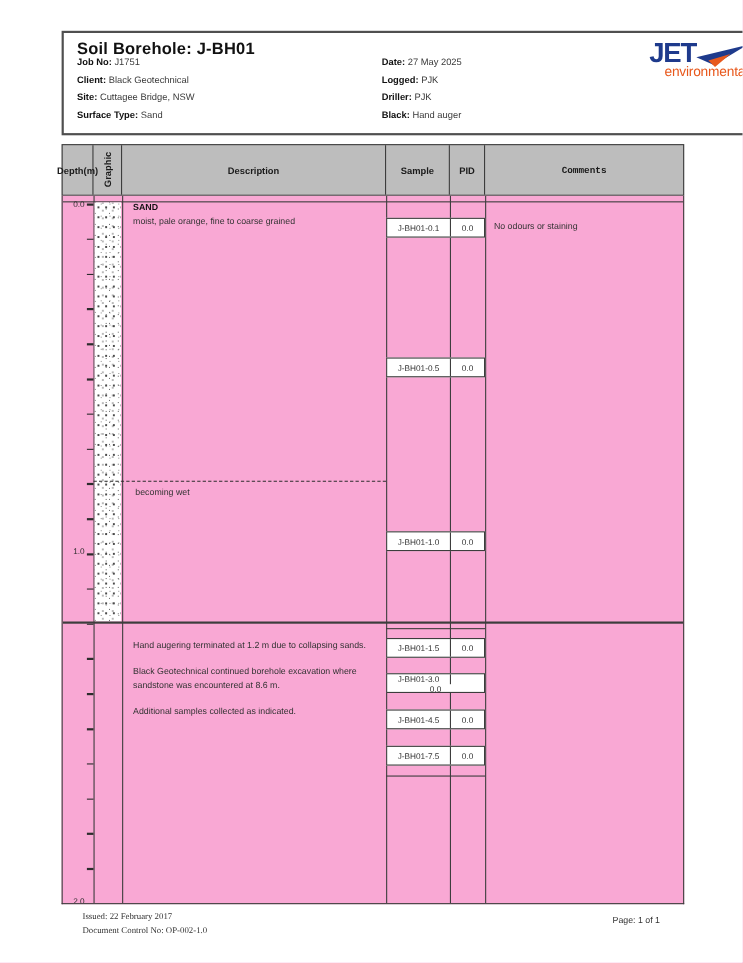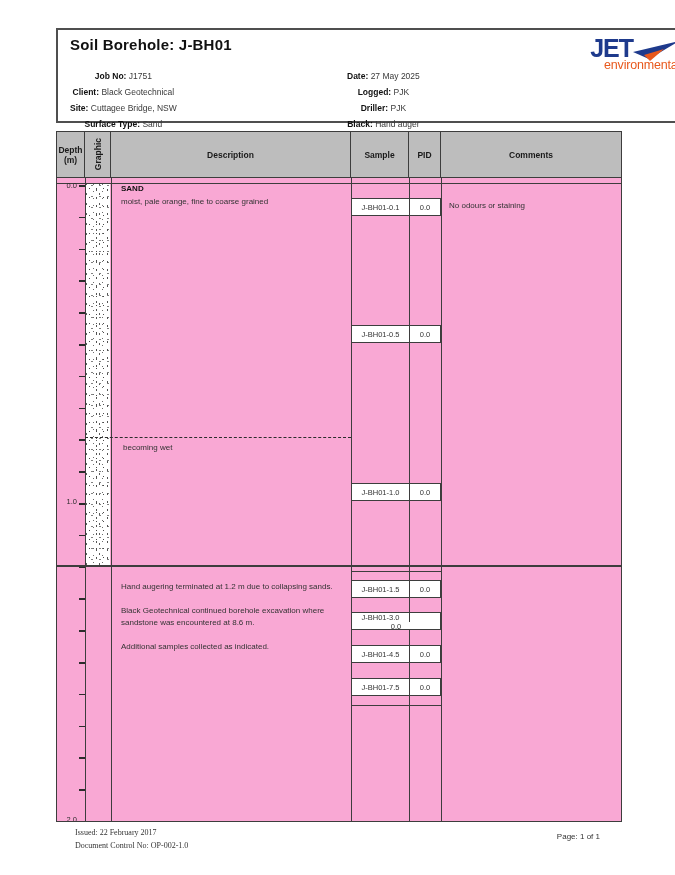--- a/index.html
+++ b/index.html
@@ -13,21 +13,21 @@
 
   
   .hdr-box{
     position:absolute; left:56px; top:28px; width:636px; height:95px;
     border:2px solid #4f4f4f; background:#fff;
   }
   .hdr-title{
     position:absolute; left:12px; top:6px;
     font-size:15px; font-weight:bold; color:#111; letter-spacing:.2px;
   }
-  .fields{ position:absolute; top:38px; font-size:8.5px;text-align:center; }
+  .fields{ position:absolute; top:18px; font-size:8.5px; }
   .fields.left{ left:12px; }
   .fields.right{ left:289px; }
   .fields .row{ height:16px; line-height:16px; white-space:nowrap; }
   .fields .lab{ font-weight:bold; color:#111; }
   .fields .val{ color:#3a3a3a; }
 
   
   .logo{ position:absolute; right:10px; top:6px; width:118px; text-align:right; }
   .logo-top{ display:flex; align-items:flex-start; justify-content:flex-end; }
   .logo-jet{ font-size:25px; font-weight:800; color:#1e3a8c; letter-spacing:-1px; line-height:24px; }
@@ -38,22 +38,22 @@
   .thead{
     position:absolute; left:56px; top:131px; width:566px; height:47px;
     display:flex; background:#bdbdbd;
     border:1.4px solid #3d3d3d;
   }
   .th{
     border-right:1.2px solid #3d3d3d;
     display:flex; align-items:center; justify-content:center;
     font-size:8.5px; font-weight:bold; color:#1a1a1a; text-align:center;
   }
-  .th:last-child{ border-right:none; }
-  .th-depth{ width:28px; flex-direction:column; line-height:10px; }
+  .th:last-child{ border-right:none;font-family:Liberation Mono, monospace; }
+  .th-depth{ width:28px; flex-direction:row; line-height:10px; }
   .th-graphic{ width:26px; }
   .th-graphic span{ writing-mode:vertical-rl; transform:rotate(180deg); }
   .th-desc{ width:240px; }
   .th-sample{ width:58px; }
   .th-pid{ width:32px; }
   .th-comments{ flex:1; }
 
   
   .tbody{
     position:absolute; left:56px; top:178px; width:566px; height:644px;

